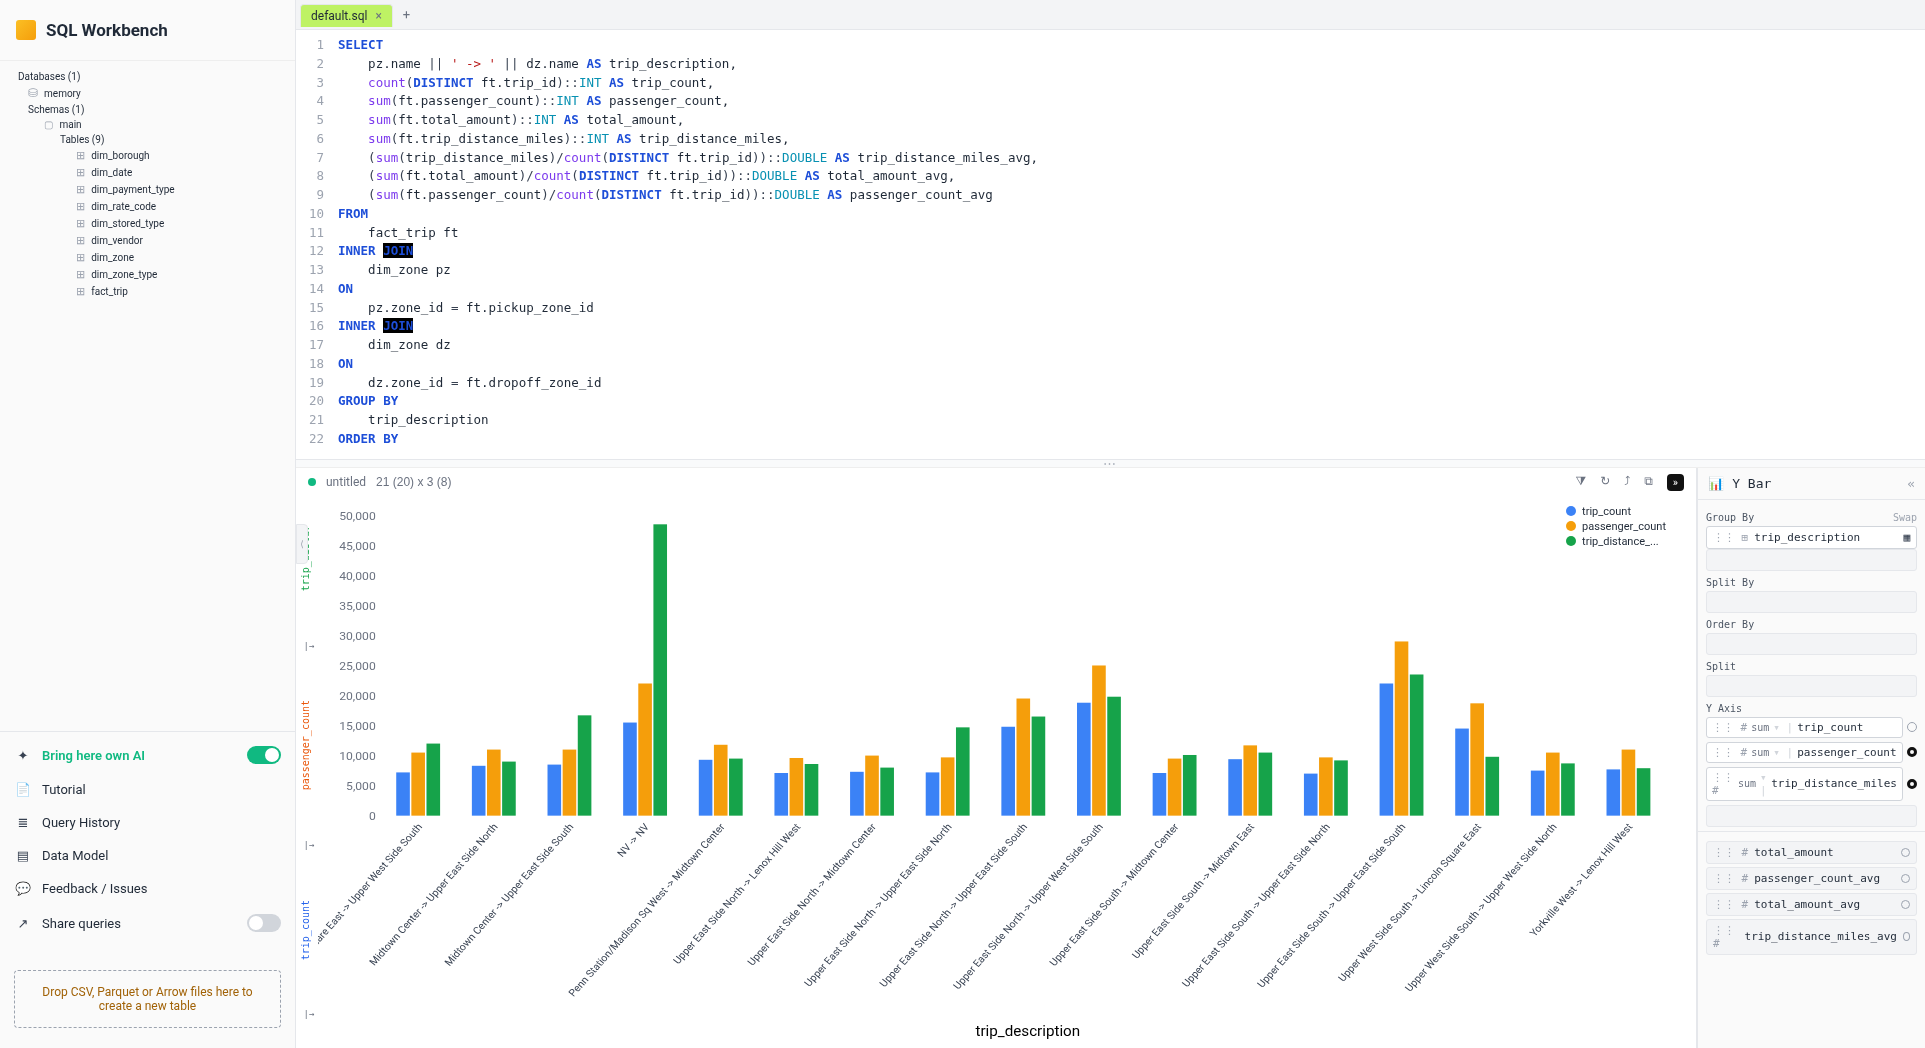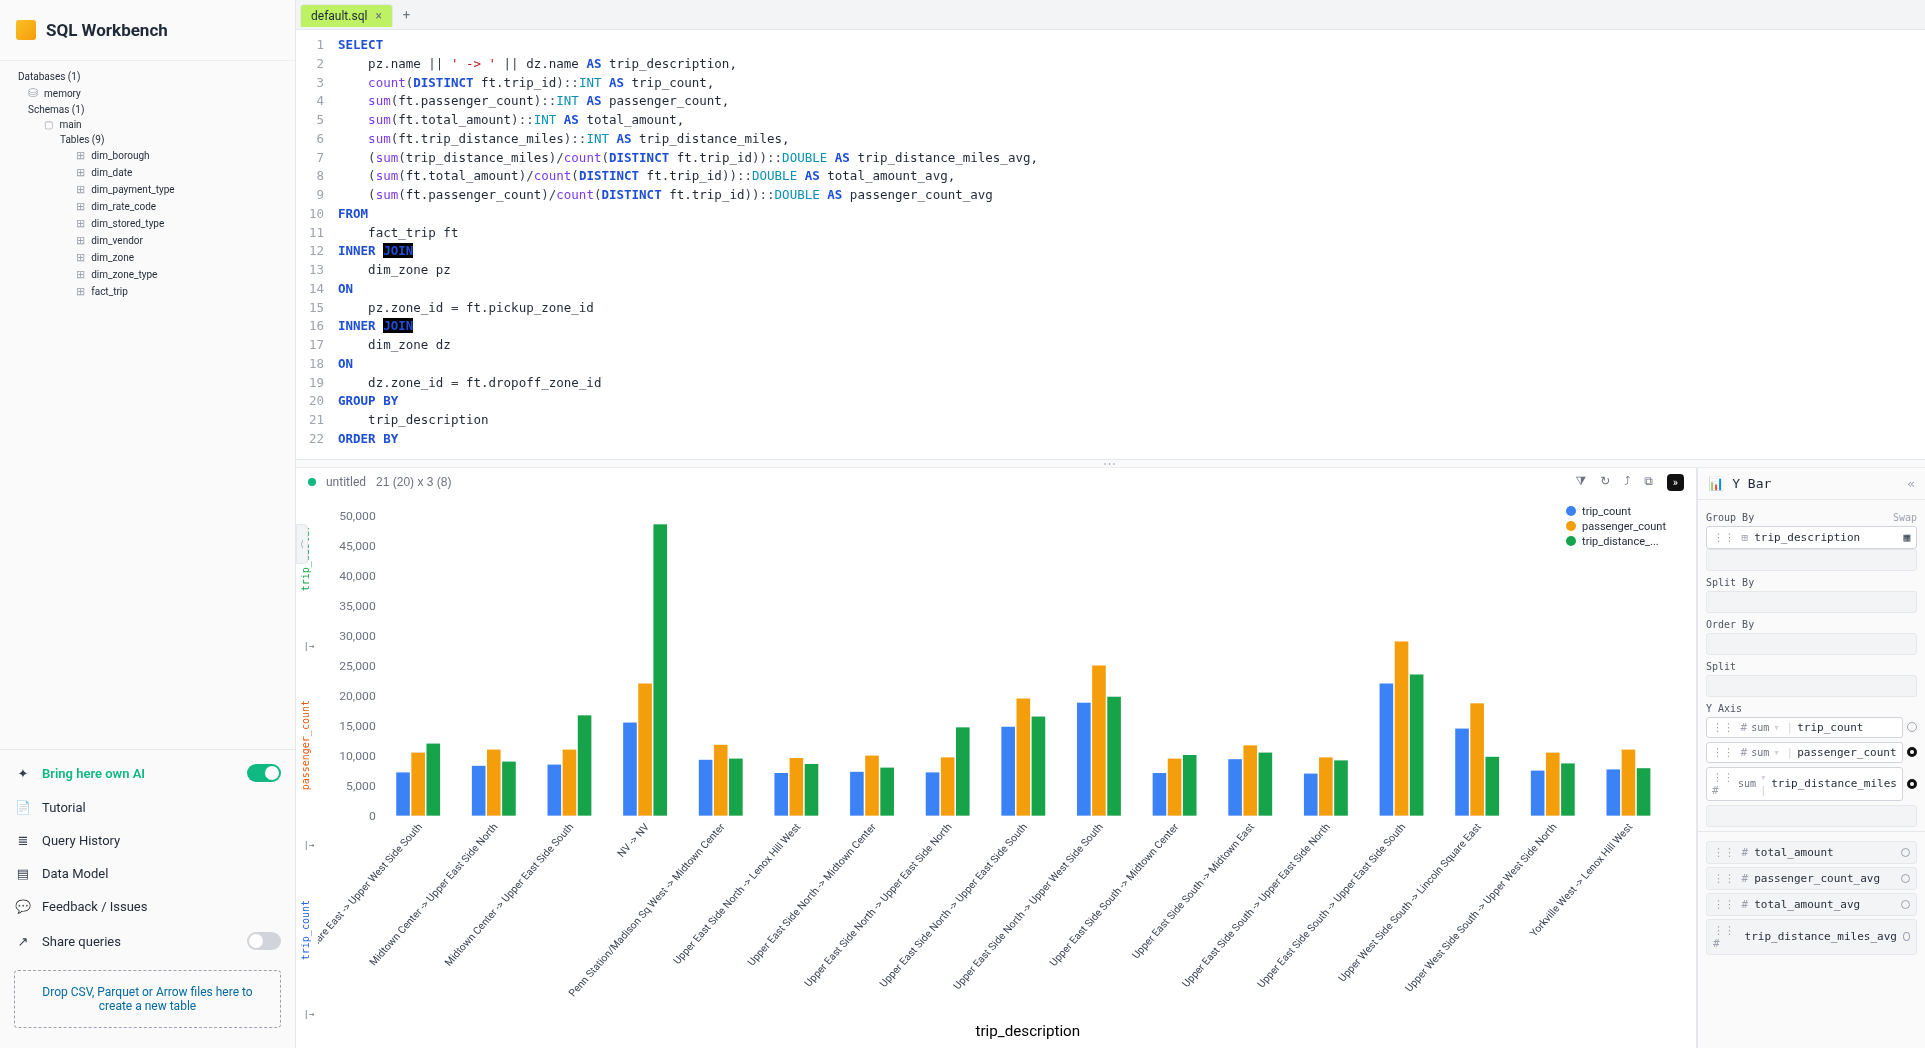--- a/index.html
+++ b/index.html
@@ -18,21 +18,21 @@
 .db-icon::before { content:"⛁"; color:#9ca3af; font-size:12px; }
 .schema-icon::before { content:"▢"; color:#9ca3af; font-size:10px; }
 .table-icon::before { content:"⊞"; color:#9ca3af; font-size:11px; }
 .sidebar-footer { padding: 10px 14px; border-top:1px solid #e5e7eb; display:flex; flex-direction:column; gap:10px; }
 .footer-row { display:flex; align-items:center; gap:10px; cursor:pointer; padding:4px 0; }
 .footer-icon { width:18px; display:inline-flex; justify-content:center; color:#374151; }
 .toggle { margin-left:auto; width:34px; height:18px; background:#10b981; border-radius:9px; position:relative; }
 .toggle::after { content:""; width:14px;height:14px;background:#fff;border-radius:50%;position:absolute;top:2px;right:2px; }
 .toggle.off { background:#d1d5db; }
 .toggle.off::after { left:2px; right:auto; }
-.dropzone { margin:6px 0 10px; border:1.5px dashed #9ca3af; border-radius:4px; padding:14px 10px; text-align:center; font-size:12px; color:#0369a1; }
+.dropzone { margin:24px 0 10px; border:1.5px dashed #9ca3af; border-radius:4px; padding:14px 10px; text-align:center; font-size:12px; color:#a16207; }
 .byoai { color:#10b981; font-weight:600; }
 
 .main { flex:1; display:flex; flex-direction:column; min-width:0; }
 .tabs { display:flex; align-items:center; background:#f3f4f6; border-bottom:1px solid #e5e7eb; height:30px; padding-left:4px; }
 .tab { background:#bef264; border:1px solid #e5e7eb; border-bottom:none; padding:4px 10px; font-size:12px; display:flex; align-items:center; gap:8px; border-radius:4px 4px 0 0; margin-top:2px; }
 .tab-close { color:#6b7280; cursor:pointer; }
 .tab-add { padding:0 10px; color:#6b7280; cursor:pointer; }
 
 .editor { flex:0 0 auto; display:flex; font-family: "SF Mono", Menlo, Consolas, monospace; font-size:12.5px; line-height:1.5; overflow:auto; padding:6px 0 10px; border-bottom:1px solid #e5e7eb; position:relative; }
 .gutter { width:42px; text-align:right; color:#9ca3af; padding-right:12px; user-select:none; }

